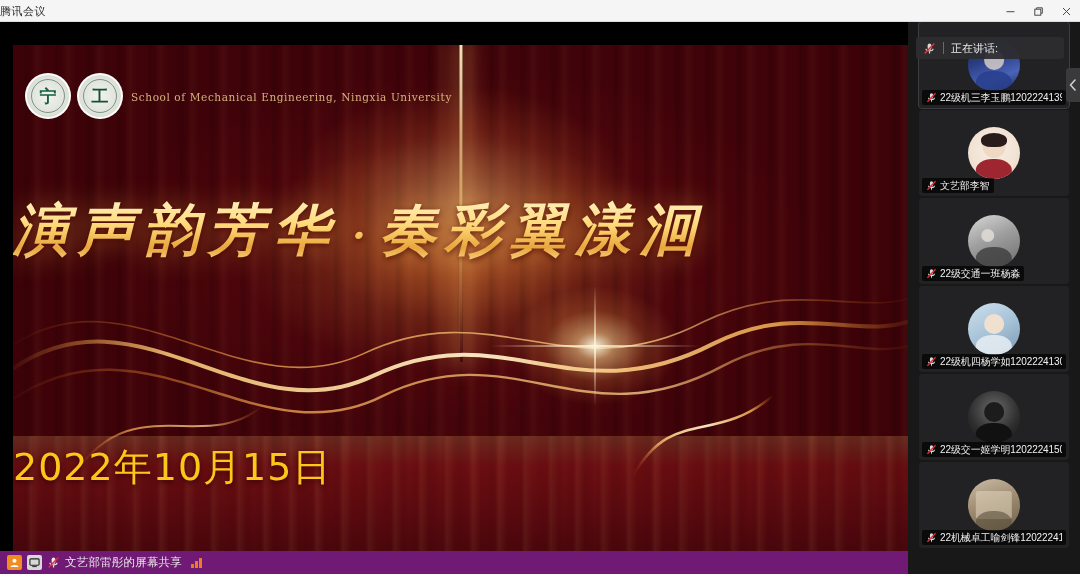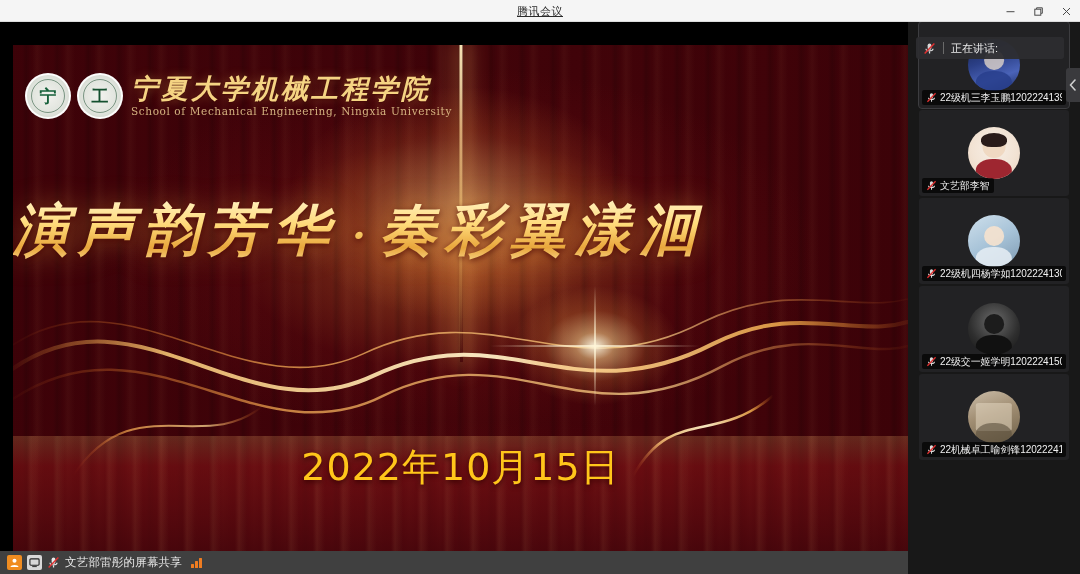--- a/index.html
+++ b/index.html
@@ -23,26 +23,24 @@
     flex: 0 0 22px;
     background: #f5f5f5;
     border-bottom: 1px solid #dcdcdc;
     display: flex;
     align-items: center;
     position: relative;
   }
   .titlebar-title {
     position: absolute;
     left: 0; right: 0;
-    text-align: center;
     font-size: 11px;
     color: #2b2b2b;
     letter-spacing: .5px;
     line-height: 22px;
-    text-decoration: underline;
   }
   .win-controls {
     position: absolute;
     right: 0; top: 0;
     height: 22px;
     display: flex;
     align-items: center;
   }
   .win-btn {
     width: 28px; height: 22px;
@@ -224,37 +222,37 @@
     text-indent: 36px;
     color: #fbe9bd;
     text-shadow: 0 2px 4px rgba(60,0,0,.8), 0 0 16px rgba(255,200,110,.45);
     font-family: "DejaVu Sans", "Liberation Sans", sans-serif;
     white-space: nowrap;
   }
 
   .dateline {
     position: absolute;
     left: 0; right: 0; top: 397px;
-    text-align: center;
+    text-align: left;
     z-index: 6;
     font-size: 38px;
     color: #ffc61a;
     letter-spacing: 1px;
     text-shadow: 0 2px 5px rgba(50,0,0,.85);
     font-family: "DejaVu Sans", "Liberation Sans", sans-serif;
     white-space: nowrap;
   }
 
   
   .sharebar {
     position: absolute;
     left: 0; bottom: 0;
     width: 908px;
     height: 23px;
-    background: #404040;
+    background: #701a75;
     display: flex;
     align-items: center;
     gap: 5px;
     padding: 0 7px;
     z-index: 9;
   }
   .sb-icon { display: flex; align-items: center; justify-content: center; flex: 0 0 auto; }
   .sb-people {
     width: 15px; height: 15px; border-radius: 2px;
     background: #f08c20;
@@ -464,21 +462,20 @@
           <div class="floor-sheen"></div>
 
           <div class="univ-block">
             <div class="seal">
               <span class="seal-inner">宁</span>
             </div>
             <div class="seal seal2">
               <span class="seal-inner">工</span>
             </div>
             <div class="univ-text">
-              <div class="univ-cn">宁夏大学机械工程学院</div>
               <div class="univ-en">School of Mechanical Engineering, Ningxia University</div>
             </div>
           </div>
 
           <div class="headline">
             <span>演声韵芳华</span><span class="sep">·</span><span>奏彩翼漾洄</span>
           </div>
 
           <div class="dateline">2022年10月15日</div>
         </div>
@@ -564,20 +561,37 @@
               <rect x="5" y="1.5" width="4" height="7" rx="2" fill="#dcdcdc"></rect>
               <path d="M3.2 7.2 C3.2 10.2 10.8 10.2 10.8 7.2" fill="none" stroke="#dcdcdc" stroke-width="1.3"></path>
               <rect x="6.4" y="10" width="1.3" height="2.4" fill="#dcdcdc"></rect>
               <path d="M1.8 12.4 L12.2 1.6" stroke="#e03030" stroke-width="1.7"></path>
             </svg>
           </span>
           <span class="nm">文艺部李智</span>
         </div>
       </div>
 
+      <div class="tile">
+        <div class="avatar av2">
+          <span class="fig-head"></span>
+          <span class="fig-body"></span>
+        </div>
+        <div class="name-chip">
+          <span class="mic-off">
+            <svg width="11" height="11" viewBox="0 0 14 14" aria-hidden="true">
+              <rect x="5" y="1.5" width="4" height="7" rx="2" fill="#dcdcdc"></rect>
+              <path d="M3.2 7.2 C3.2 10.2 10.8 10.2 10.8 7.2" fill="none" stroke="#dcdcdc" stroke-width="1.3"></path>
+              <rect x="6.4" y="10" width="1.3" height="2.4" fill="#dcdcdc"></rect>
+              <path d="M1.8 12.4 L12.2 1.6" stroke="#e03030" stroke-width="1.7"></path>
+            </svg>
+          </span>
+          <span class="nm">22级交通一班杨淼</span>
+        </div>
+      </div>
 
       <div class="tile">
         <div class="avatar av3">
           <span class="fig-head"></span>
           <span class="fig-body"></span>
         </div>
         <div class="name-chip">
           <span class="mic-off">
             <svg width="11" height="11" viewBox="0 0 14 14" aria-hidden="true">
               <rect x="5" y="1.5" width="4" height="7" rx="2" fill="#dcdcdc"></rect>

